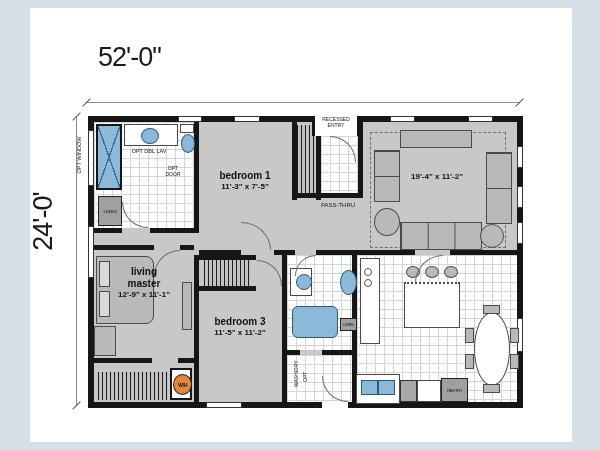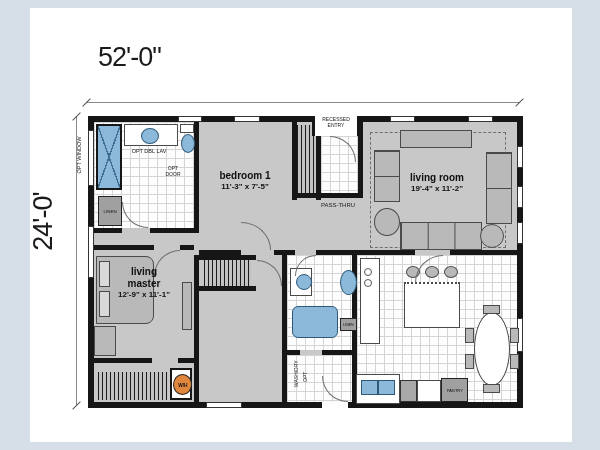--- a/index.html
+++ b/index.html
@@ -149,40 +149,43 @@
     </div>
 
     <div class="dashed" style="left:276px;top:10px;width:134px;height:114px;"></div>
     <div class="furn" style="left:306px;top:8px;width:72px;height:18px;"></div>
     <div class="furn seam-h" style="left:280px;top:28px;width:26px;height:52px;"></div>
     <div class="furn sofa-seams-v" style="left:306px;top:100px;width:82px;height:28px;"></div>
     <div class="furn seam-h" style="left:392px;top:30px;width:26px;height:72px;"></div>
     <div class="furn round" style="left:280px;top:86px;width:26px;height:28px;"></div>
     <div class="furn round" style="left:386px;top:102px;width:24px;height:24px;"></div>
     <div class="roomlabel" style="left:298px;top:50px;width:90px;">
-      <div class="rname">living room</div>
       <div class="rsize">19'-4" x 11'-2"</div>
     </div>
 
     <div class="furn" style="left:2px;top:134px;width:58px;height:68px;border-radius:0 8px 8px 0;"></div>
     <div class="furn" style="left:5px;top:139px;width:11px;height:26px;background:#d9d9d9;"></div>
     <div class="furn" style="left:5px;top:169px;width:11px;height:26px;background:#d9d9d9;"></div>
     <div class="furn" style="left:0;top:204px;width:22px;height:30px;"></div>
     <div class="furn" style="left:88px;top:160px;width:10px;height:48px;"></div>
     <div class="roomlabel" style="left:10px;top:144px;width:80px;">
       <div class="rname">living</div>
       <div class="rname">master</div>
       <div class="rsize">12'-9" x 11'-1"</div>
     </div>
 
     <div class="furn white" style="left:76px;top:246px;width:22px;height:32px;border:2px solid #161616;"></div>
     <div class="wh-circle" style="left:79px;top:252px;width:17px;height:19px;">
       <span class="t-sm">W/H</span>
     </div>
 
+    <div class="roomlabel" style="left:104px;top:194px;width:84px;">
+      <div class="rname">bedroom 3</div>
+      <div class="rsize">11'-5" x 11'-2"</div>
+    </div>
 
     <div class="furn white" style="left:196px;top:146px;width:22px;height:28px;"></div>
     <div class="abs blue round" style="left:202px;top:152px;width:14px;height:14px;"></div>
     <div class="abs blue round" style="left:246px;top:148px;width:15px;height:23px;"></div>
     <div class="abs blue" style="left:198px;top:184px;width:44px;height:30px;border-radius:6px;"></div>
     <div class="graybox" style="left:246px;top:196px;width:17px;height:13px;">
       <span style="font-size:5px;transform:scale(.7);">LINEN</span>
     </div>
 
     <div class="tiny vrot" style="left:180px;top:249px;width:46px;font-size:5px;">WASH/DRY</div>

